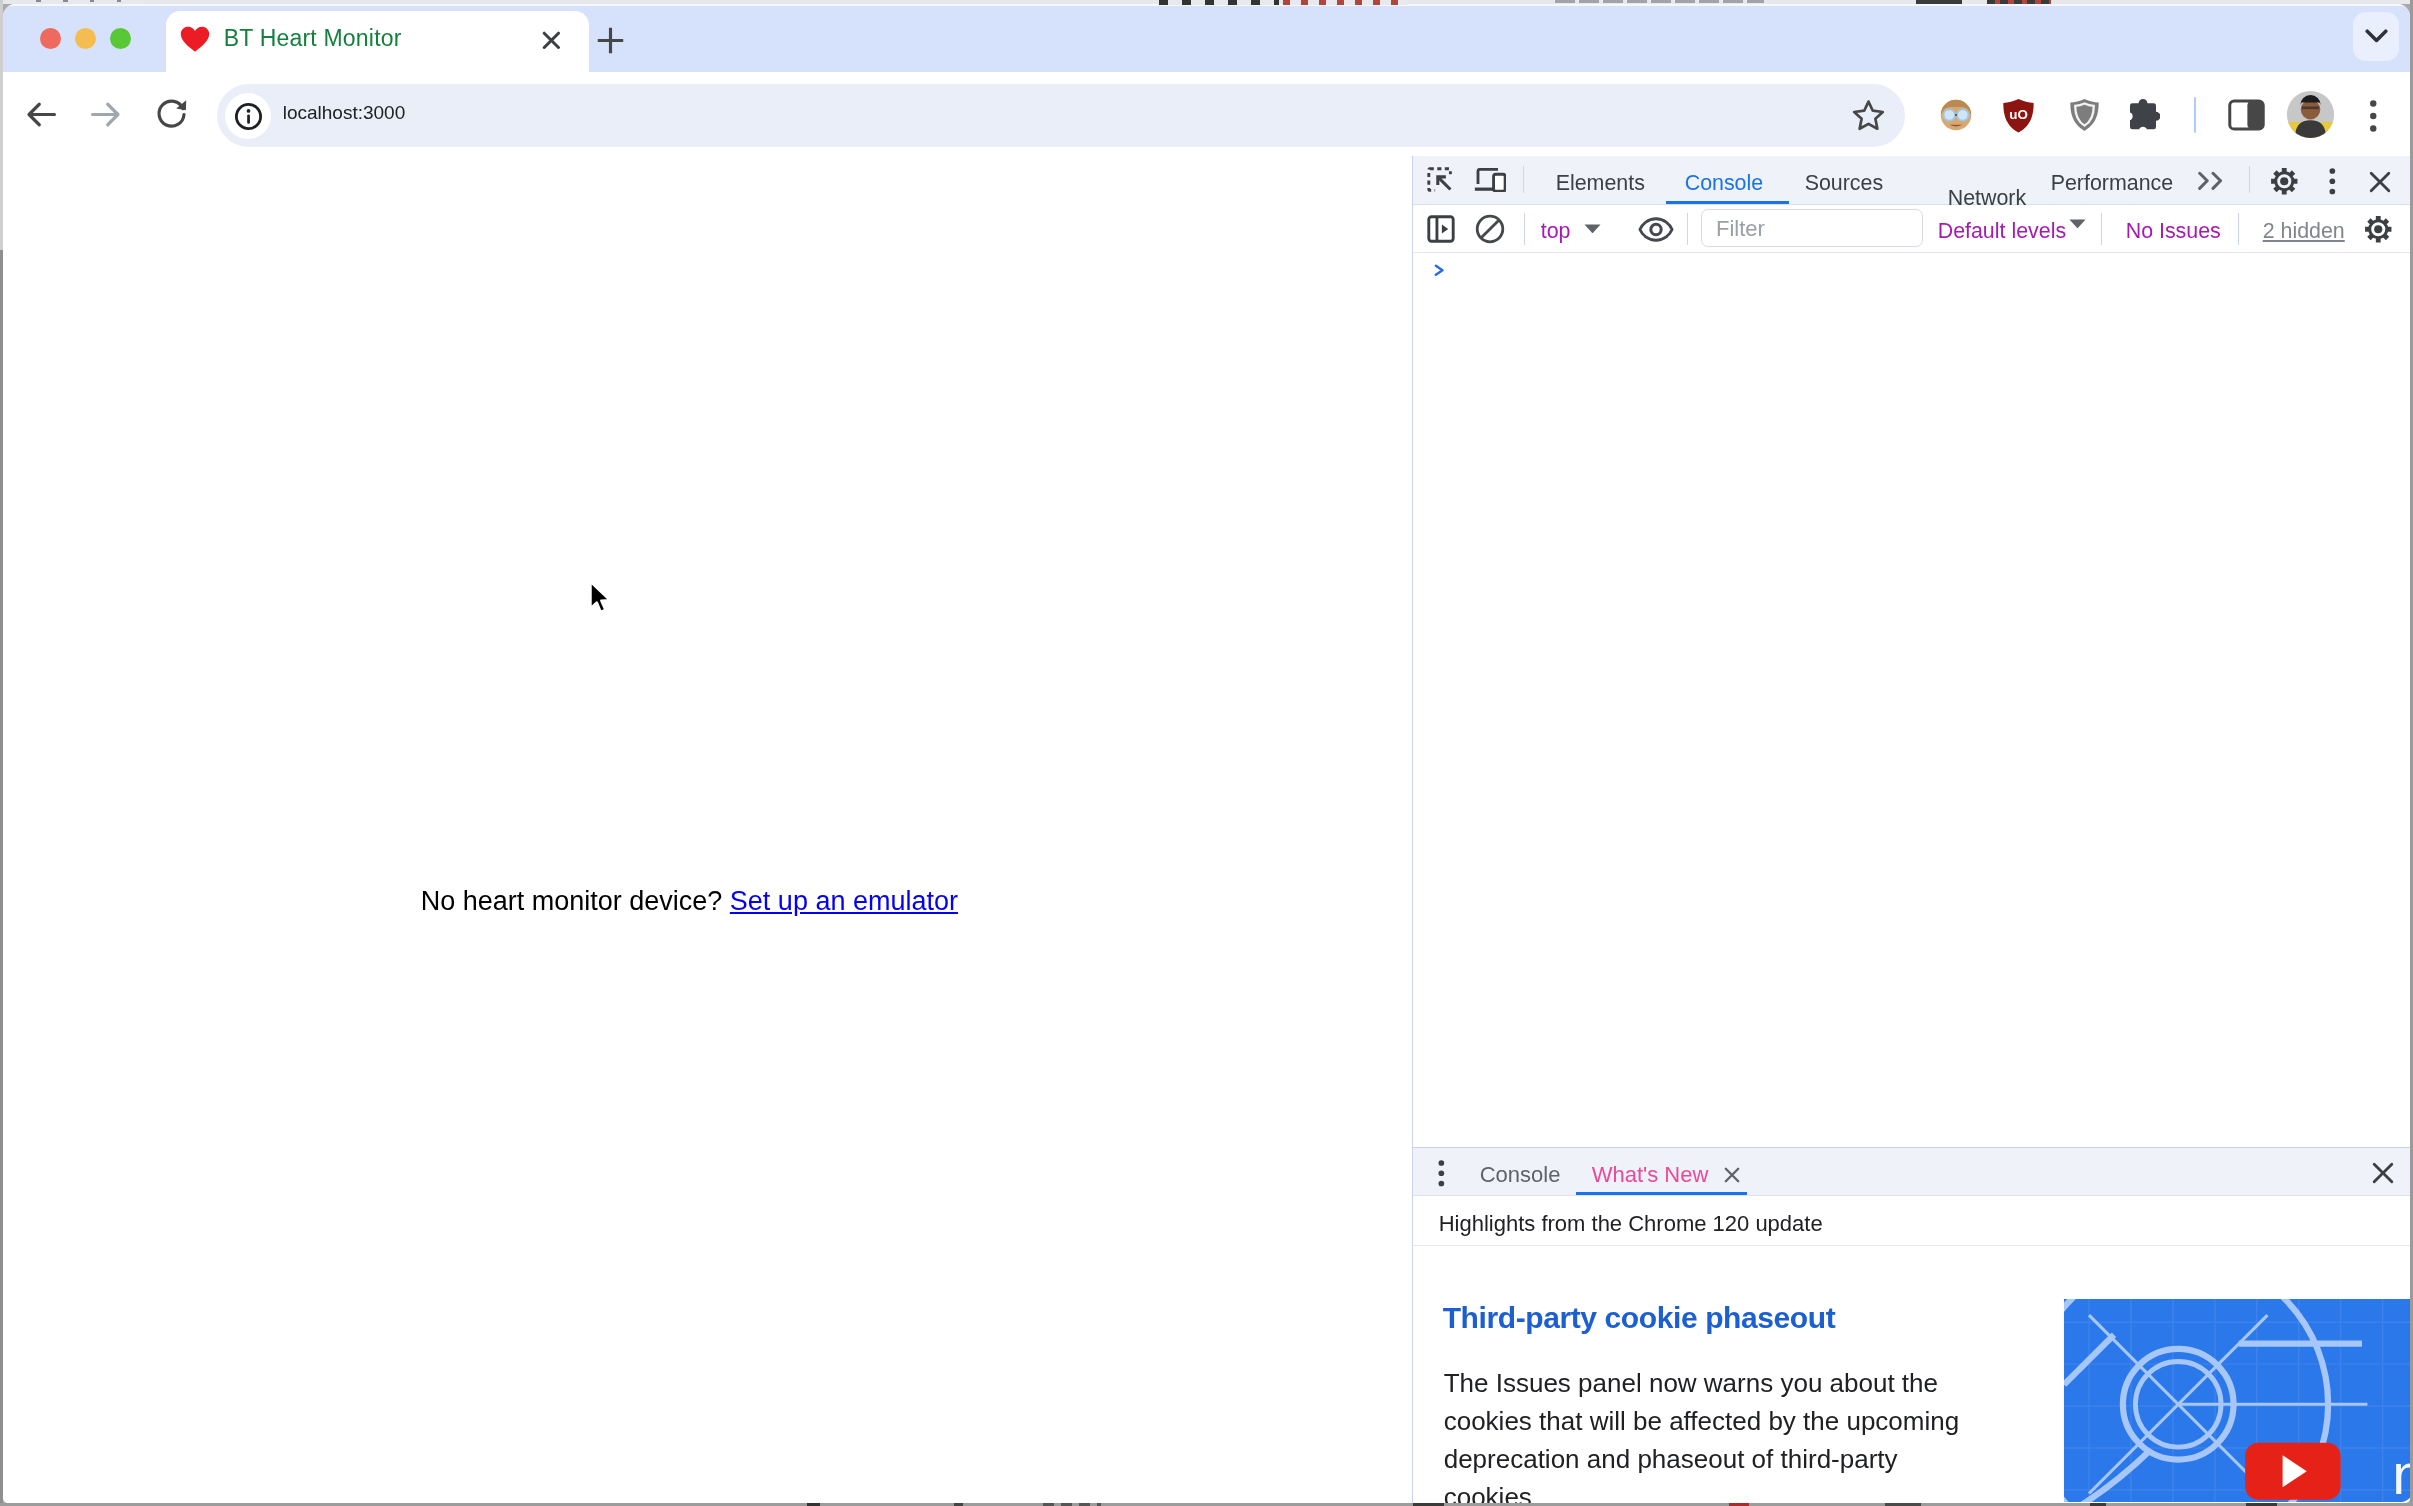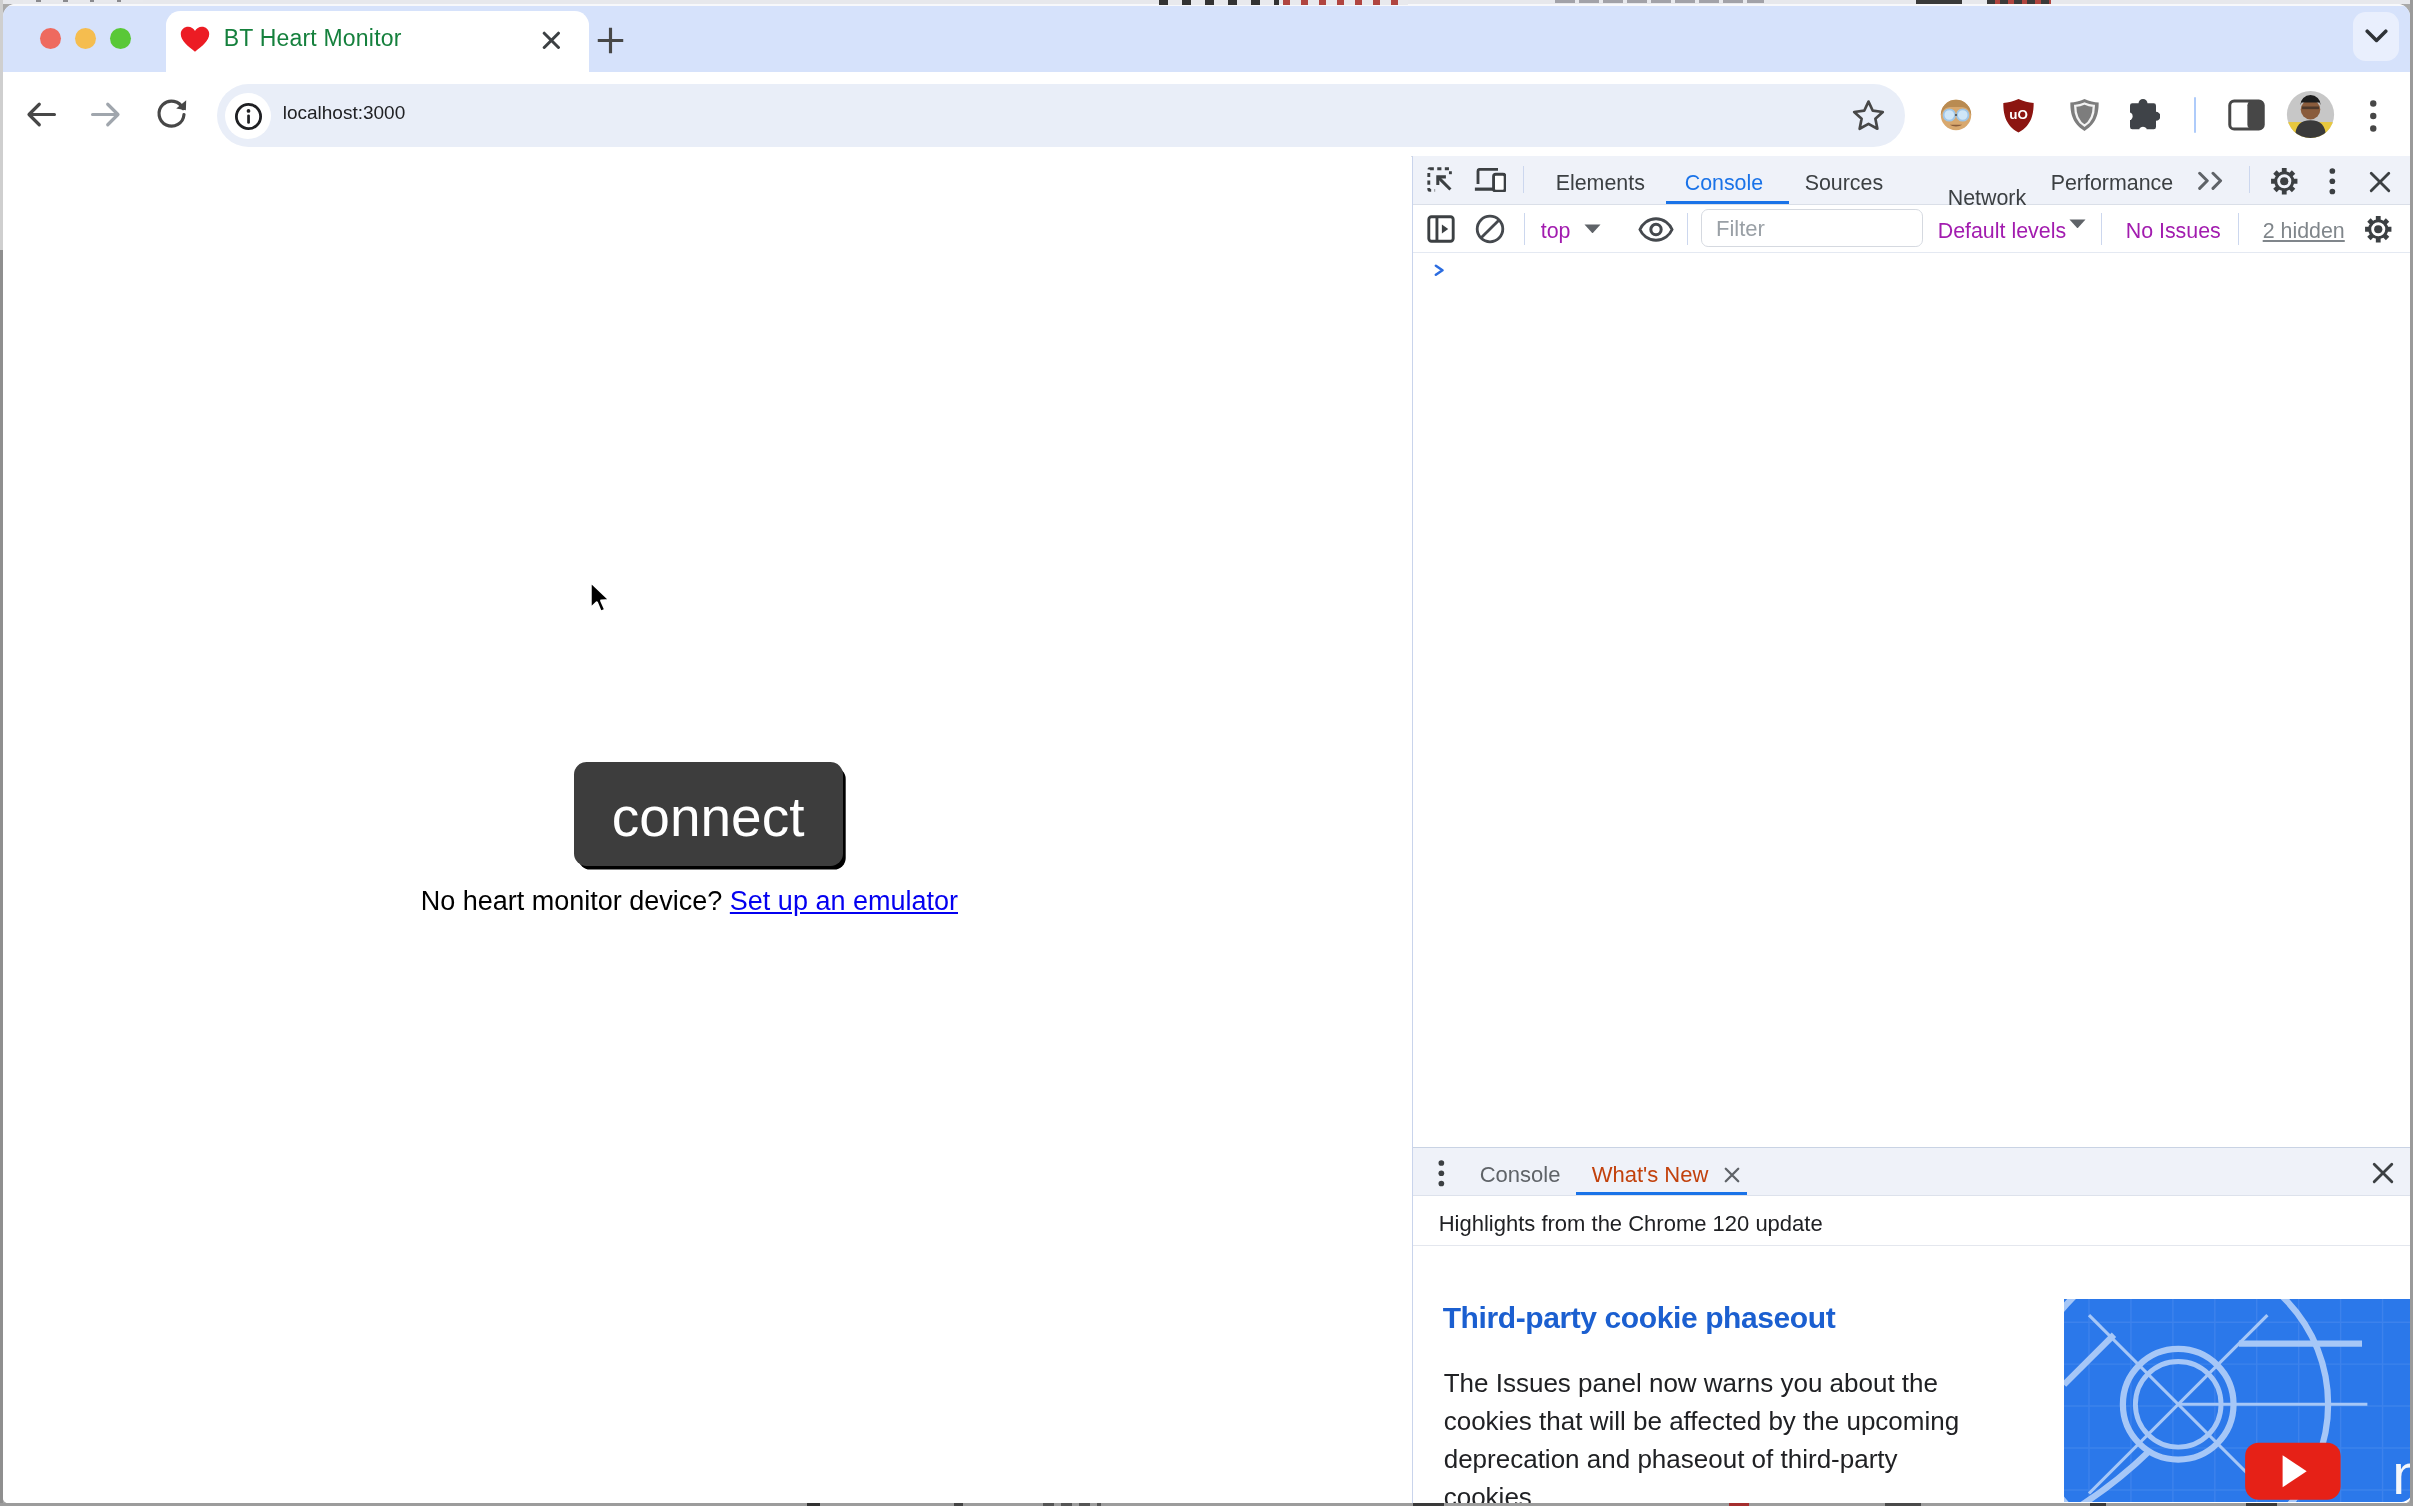--- a/index.html
+++ b/index.html
@@ -143,23 +143,20 @@
         <path d="M16 17 a11.5 11.5 0 0 1 23 0 l-1.5 -3 h-20 Z" fill="#1d1d1d"></path>
         <path d="M18 20 h19" stroke="#1d1d1d" stroke-width="3" opacity="0.55"></path>
       </g>
     </svg>
     <svg class="abs" style="left:2364px;top:94px;" width="12.5" height="36" viewBox="0 0 14 40">
       <circle cx="7" cy="6" r="3.6" fill="#474747"></circle>
         <circle cx="7" cy="20" r="3.6" fill="#474747"></circle>
         <circle cx="7" cy="34" r="3.6" fill="#474747"></circle>
     </svg>
     <div class="abs" id="page"></div>
-    <div class="abs" id="connectBtn">
-        <div class="abs" id="connectTxt">connect</div>
-      </div>
     <div class="abs" id="noDev">No heart monitor device? <a>Set up an emulator</a></div>
     <svg class="abs" style="left:584px;top:576px;" width="25" height="36" viewBox="0 0 28 40">
       <path d="M4 2 L4 31.5 L11 25 L15.4 35.5 L20.5 33.3 L16 23 L25.5 22.3 Z" fill="#000" stroke="#fff" stroke-width="2.6" stroke-linejoin="round"></path>
     </svg>
     <div class="abs" id="devtools">
       <div class="abs" id="dtTabbar"></div>
       <svg class="abs" style="left:14.3px;top:11.6px;" width="27" height="27" viewBox="0 0 30 30">
         <rect x="2" y="2" width="24" height="24" rx="1" stroke="#3c4043" stroke-width="3.2" fill="none" stroke-dasharray="4.6 3.8"></rect>
         <rect x="9" y="8" width="21" height="22" fill="#eff2f9"></rect>
         <g stroke="#3c4043" stroke-width="3.4" fill="none">
@@ -254,21 +251,21 @@
         <path d="M2.5 2.5 L12 9 L2.5 15.5" stroke="#2b6ce0" stroke-width="3.6" fill="none" stroke-linecap="round" stroke-linejoin="round"></path>
       </svg>
       <div class="abs" id="drawerBorder"></div>
       <div class="abs" id="drawerTabs"></div>
       <svg class="abs" style="left:23px;top:1003px;" width="10.7" height="28.5" viewBox="0 0 12 32">
         <circle cx="6" cy="4.5" r="3.2" fill="#3c4043"></circle>
           <circle cx="6" cy="16" r="3.2" fill="#3c4043"></circle>
           <circle cx="6" cy="27.5" r="3.2" fill="#3c4043"></circle>
       </svg>
       <div class="abs dttab" style="left:67px;top:992px;color:#5f6368;font-size:22px;">Console</div>
-      <div class="abs dttab" style="left:179px;top:992px;color:#c2410c;font-size:22px;">What's New</div>
+      <div class="abs dttab" style="left:179px;top:992px;color:#ec4899;font-size:22px;">What's New</div>
       <svg class="abs" style="left:311px;top:1011px;" width="16" height="16" viewBox="0 0 18 18">
         <path d="M2 2 L16 16 M16 2 L2 16" stroke="#5f6368" stroke-width="2.6" stroke-linecap="round" fill="none"></path>
       </svg>
       <svg class="abs" style="left:959px;top:1006px;" width="22" height="22" viewBox="0 0 25 25">
         <path d="M2.5 2.5 L22.5 22.5 M22.5 2.5 L2.5 22.5" stroke="#3c4043" stroke-width="3.2" stroke-linecap="round" fill="none"></path>
       </svg>
       <div class="abs" id="wnUnderline"></div>
       <div class="abs" id="highlightsRow">
           <div class="abs" id="highlightsTxt">Highlights from the Chrome 120 update</div>
         </div>

